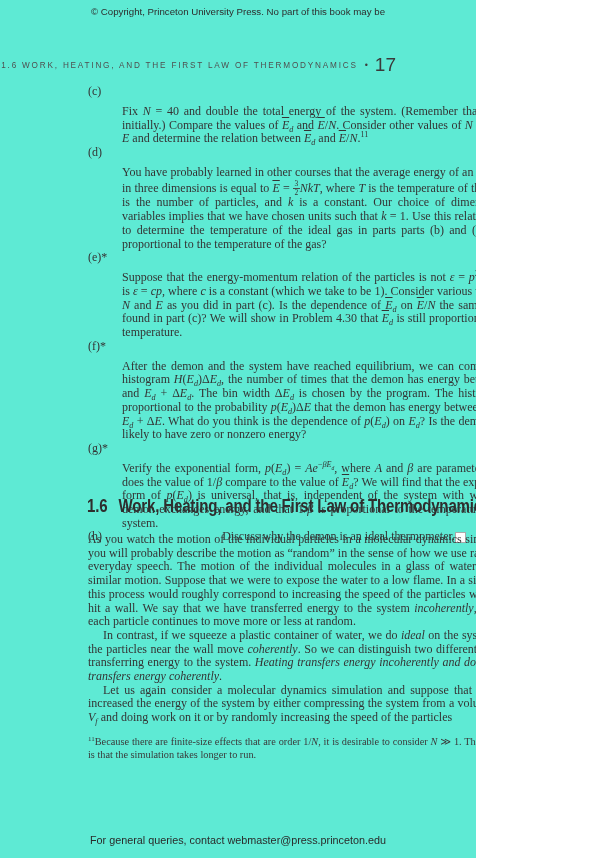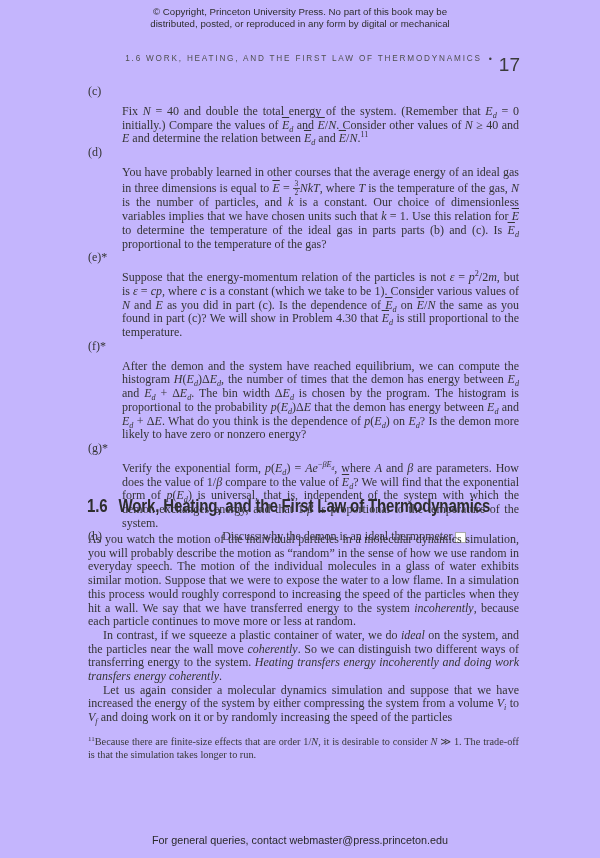--- a/index.html
+++ b/index.html
@@ -1,27 +1,27 @@
 <!DOCTYPE html>
 <html><head>
 <meta charset="utf-8">
 <style>
   html,body { margin:0; padding:0; background:#ffffff; }
   .page {
-    position:relative; width:600px; height:858px; background:#c4b5fd;
+    position:relative; width:476px; height:858px; background:#5eead4;
     font-family:"Liberation Serif", serif; color:#343434; overflow:hidden;
   }
   
   .copyright {
     position:absolute; top:6px; left:0; right:0; text-align:center;
     font-family:"Liberation Sans", sans-serif; font-size:9.7px; line-height:12.4px; color:#2d2d2d;
   }
   
   .runhead {
-    position:absolute; top:54px; right:80px; display:flex; align-items:flex-start;
+    position:absolute; top:54px; right:80px; display:flex; align-items:center;
     font-family:"Liberation Sans", sans-serif; color:#4f4f4f;
   }
   .rh-text { font-size:8.2px; letter-spacing:1.8px; font-weight:400; }
   .rh-sep  { font-size:9px; margin:0 7px; color:#3d3d3d; }
   .rh-page { font-size:19px; color:#3a3a3a; }
   
   .problems {
     position:absolute; top:85px; left:88px; width:431px;
     font-size:12px; line-height:13.7px;
   }
@@ -64,21 +64,20 @@
     font-family:"Liberation Sans", sans-serif; font-size:10.8px; color:#2a2a2a;
   }
 </style>
 </head>
 <body>
 
 <div class="page">
 
   <div class="copyright">
     <div>© Copyright, Princeton University Press. No part of this book may be</div>
-    <div>distributed, posted, or reproduced in any form by digital or mechanical</div>
   </div>
 
   <div class="runhead">
     <span class="rh-text">1.6 WORK, HEATING, AND THE FIRST LAW OF THERMODYNAMICS</span>
     <span class="rh-sep">•</span>
     <span class="rh-page">17</span>
   </div>
 
   <div class="problems">
     <div class="pitem">

